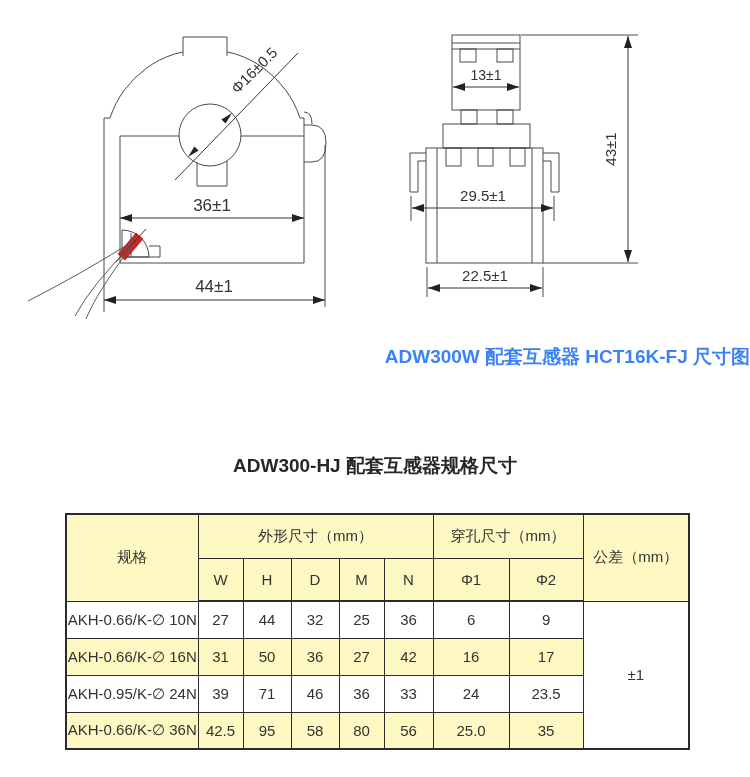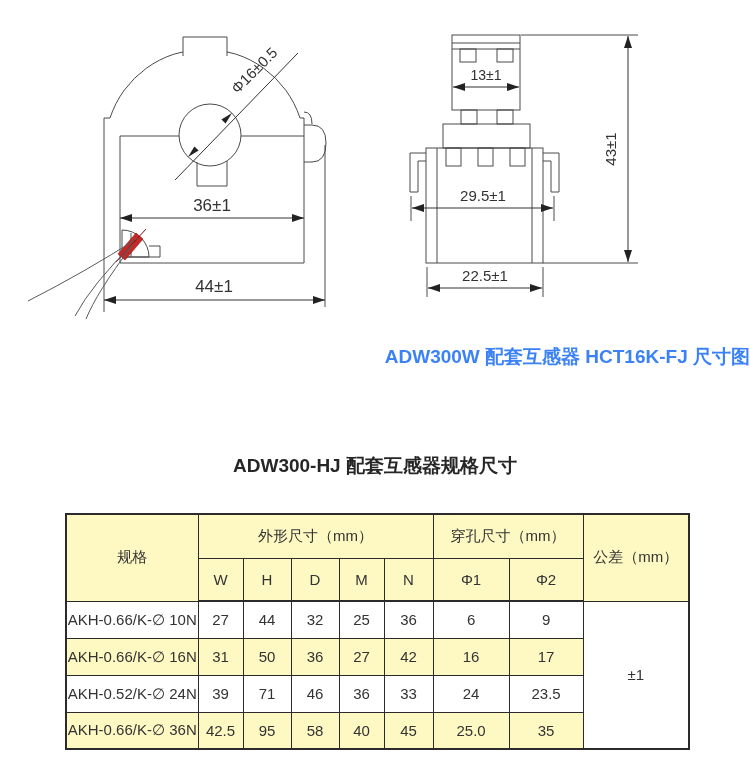--- a/index.html
+++ b/index.html
@@ -164,35 +164,35 @@
         <td class="spec-name g">AKH-0.66/K-∅ 16N</td>
         <td class="val g">31</td>
         <td class="val g">50</td>
         <td class="val g">36</td>
         <td class="val g">27</td>
         <td class="val g">42</td>
         <td class="val g">16</td>
         <td class="val g">17</td>
       </tr>
       <tr>
-        <td class="spec-name">AKH-0.52/K-∅ 24N</td>
+        <td class="spec-name">AKH-0.95/K-∅ 24N</td>
         <td class="val">39</td>
         <td class="val">71</td>
         <td class="val">46</td>
         <td class="val">36</td>
         <td class="val">33</td>
         <td class="val">24</td>
         <td class="val">23.5</td>
       </tr>
       <tr>
         <td class="spec-name g">AKH-0.66/K-∅ 36N</td>
         <td class="val g">42.5</td>
         <td class="val g">95</td>
         <td class="val g">58</td>
-        <td class="val g">40</td>
-        <td class="val g">45</td>
+        <td class="val g">80</td>
+        <td class="val g">56</td>
         <td class="val g">25.0</td>
         <td class="val g">35</td>
       </tr>
     </tbody>
   </table>
 
 </div>
 
 </body></html>

